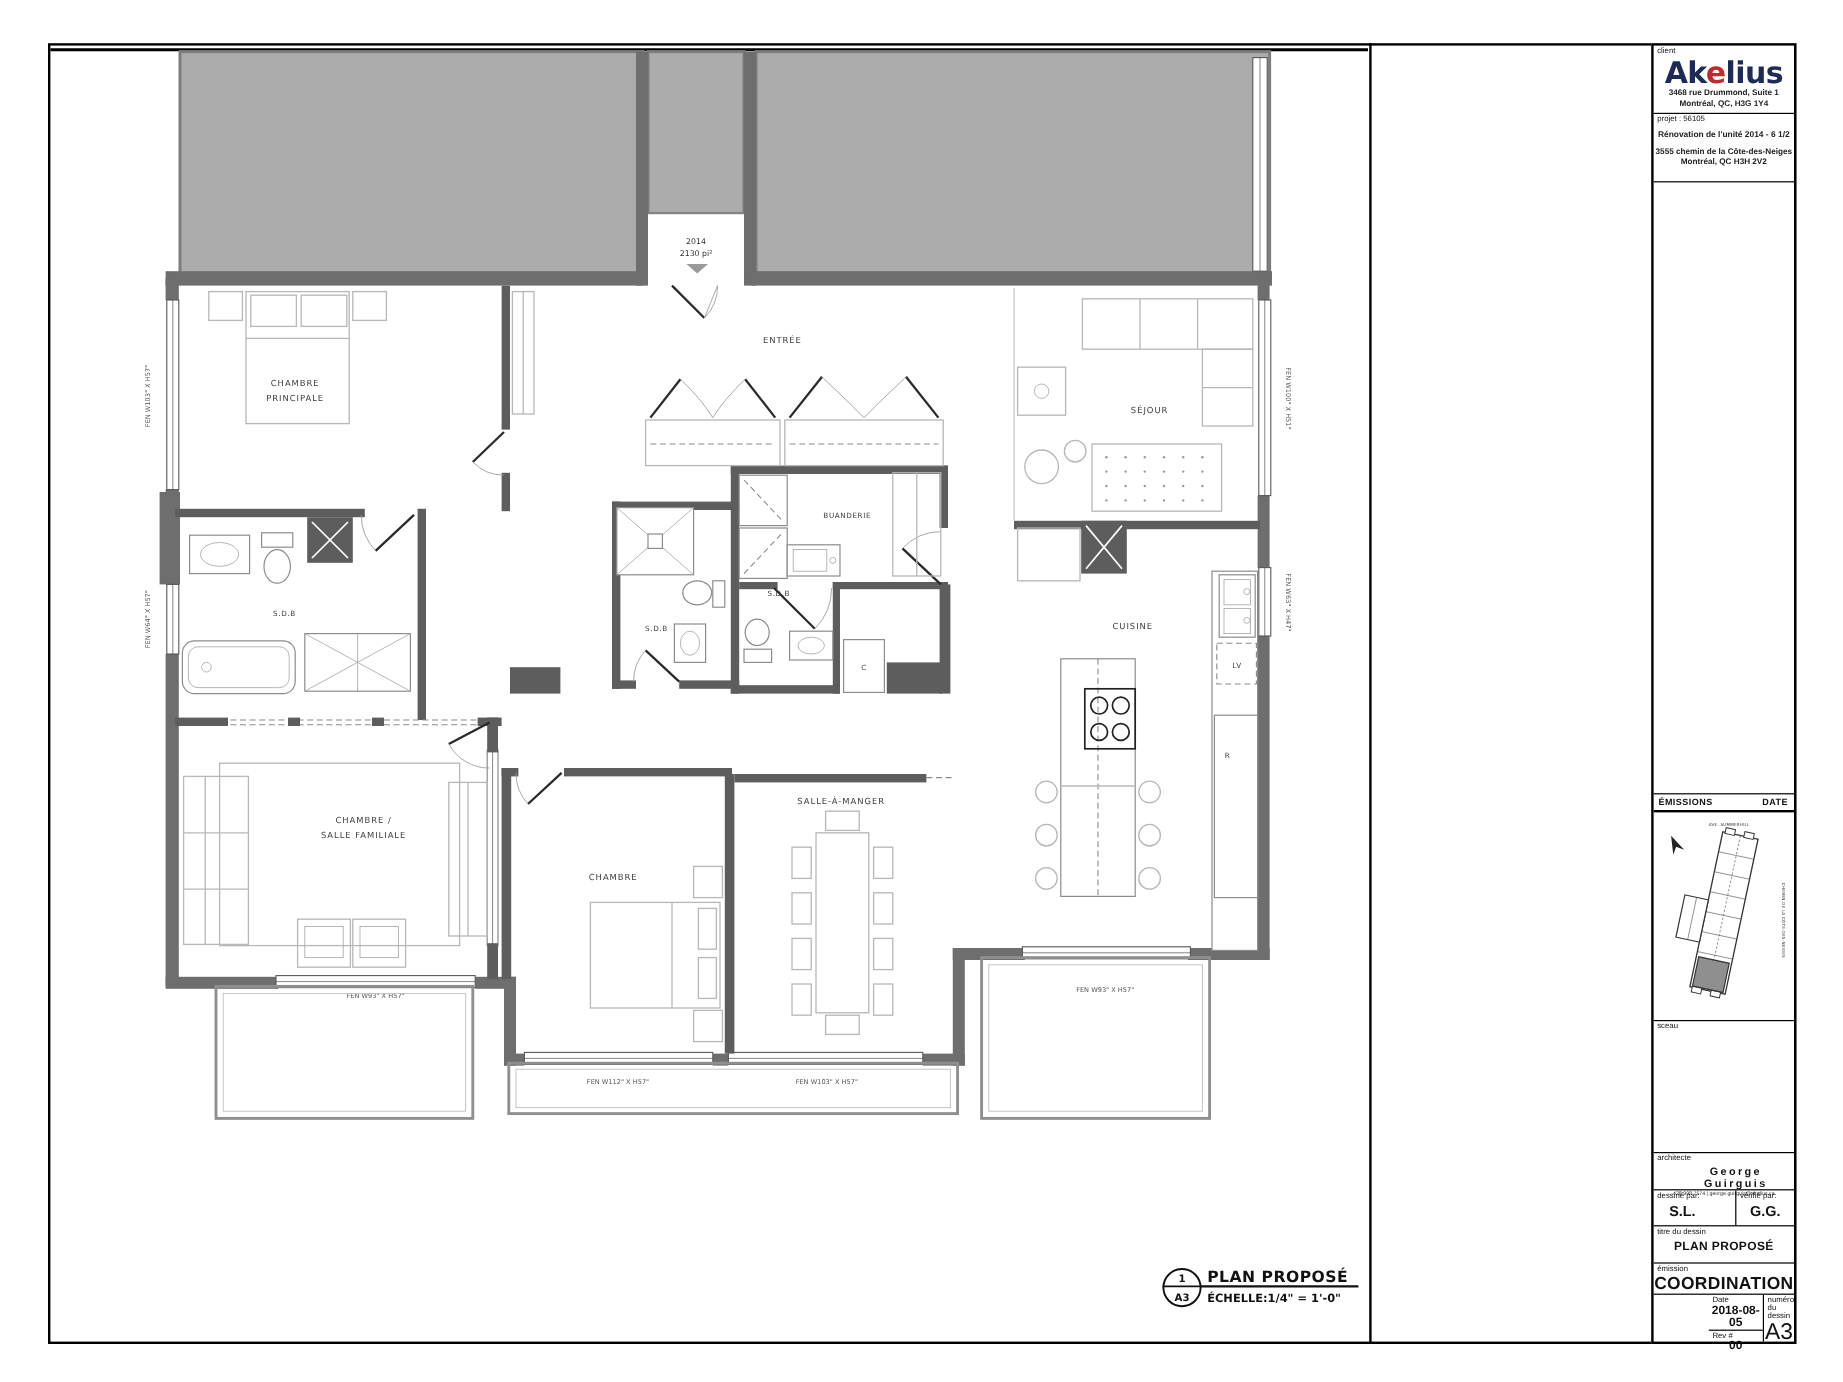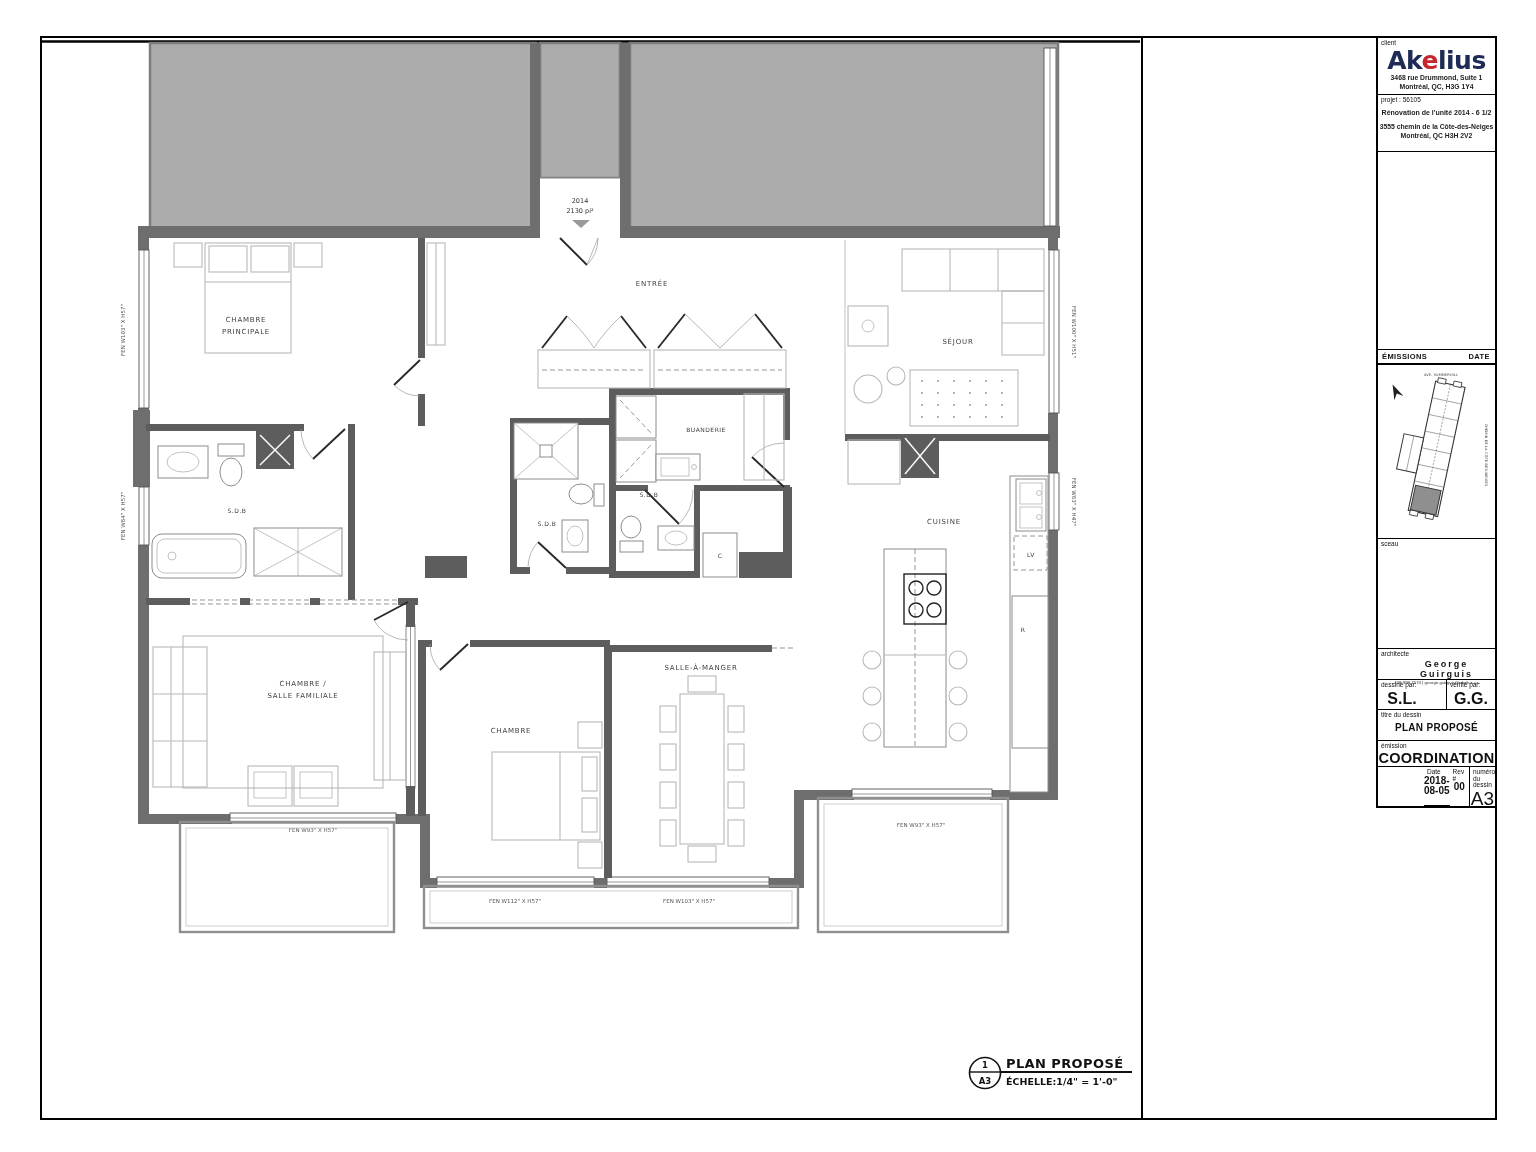--- a/index.html
+++ b/index.html
@@ -5,21 +5,21 @@
   html,body{margin:0;padding:0;background:#fff;width:1536px;height:1152px;overflow:hidden;
     font-family:"Liberation Sans",sans-serif;-webkit-font-smoothing:antialiased;}
   .sheet{position:relative;width:1536px;height:1152px;background:#fff;}
   .sheet-border{position:absolute;left:40px;top:36px;width:1457px;height:1084px;
     border:2px solid #000;box-sizing:border-box;}
   .divider-v{position:absolute;left:1141px;top:36px;width:2px;height:1084px;background:#000;}
   svg{display:block;}
   .plan-svg{position:absolute;left:0;top:0;}
 
   
-  .titleblock{position:absolute;left:1376px;top:36px;width:121px;height:772px;
+  .titleblock{position:absolute;left:1376px;top:36px;width:121px;height:1084px;
     border:2px solid #000;border-right:2px solid #000;box-sizing:border-box;
     display:flex;flex-direction:column;background:#fff;}
   .tb-sec{border-bottom:1.5px solid #000;box-sizing:border-box;position:relative;}
   .tb-tag{display:block;font-size:6.5px;color:#111;padding:2px 0 0 3px;line-height:1;text-align:left;}
   .tb-client{height:57px;}
   .logo{text-align:center;font-family:"DejaVu Sans",sans-serif;font-weight:800;
     font-size:25px;line-height:1;letter-spacing:-.5px;color:#1d2b56;margin-top:1px;}
   .logo .e{color:#c4262c;}
   .tb-addr{text-align:center;font-size:6.8px;font-weight:700;color:#222;line-height:1.35;}
   .tb-project{height:57px;}
@@ -30,27 +30,27 @@
     padding:0 5px 0 4px;font-size:7.5px;font-weight:700;letter-spacing:.4px;color:#111;
     border-bottom:2.5px solid #000;}
   .tb-keyplan{height:174px;display:flex;align-items:center;justify-content:center;}
   .tb-sceau{height:110px;}
   .tb-arch{height:31px;}
   .tb-arch-name{text-align:center;font-size:9px;font-weight:700;letter-spacing:2px;color:#111;margin-top:1px;margin-left:20px;}
   .tb-arch-contact{text-align:center;font-size:4.4px;color:#333;margin-top:1px;}
   .tb-drawn{height:30px;display:flex;}
   .tb-cell{flex:1;box-sizing:border-box;}
   .tb-cell + .tb-cell{border-left:1.5px solid #000;margin-left:20px;}
-  .tb-val{text-align:center;font-size:16px;font-weight:700;color:#111;margin-top:1px;}
+  .tb-val{text-align:center;font-size:12px;font-weight:700;color:#111;margin-top:1px;}
   .tb-titre{height:31px;}
   .tb-titre-val{text-align:center;font-size:10px;font-weight:700;letter-spacing:.3px;color:#111;margin-top:3px;}
   .tb-emission{height:26px;}
   .tb-emission-val{text-align:center;font-size:14.5px;font-weight:600;letter-spacing:.3px;color:#111;margin-top:0px;}
   .tb-daterow{height:39px;display:flex;border-bottom:none;}
-  .tb-date-left{width:62px;display:flex;box-sizing:border-box;margin-left:46px;}
+  .tb-date-left{width:62px;display:flex;flex-direction:column;box-sizing:border-box;margin-left:46px;}
   .tb-date-cell{flex:1;box-sizing:border-box;}
   .tb-date-cell:first-child{border-bottom:1.5px solid #000;}
   .tb-date-val{text-align:center;font-size:10px;font-weight:700;color:#111;line-height:1;}
   .tb-num-right{flex:1;border-left:1.5px solid #000;box-sizing:border-box;}
   .tb-a3{text-align:center;font-size:19px;color:#111;line-height:1.1;}
 
   
   .grayarea{fill:#acacac;stroke:#7c7c7c;stroke-width:2.5;}
   .wall{fill:#6e6e6e;}
   .iwall{fill:#5d5d5d;}

